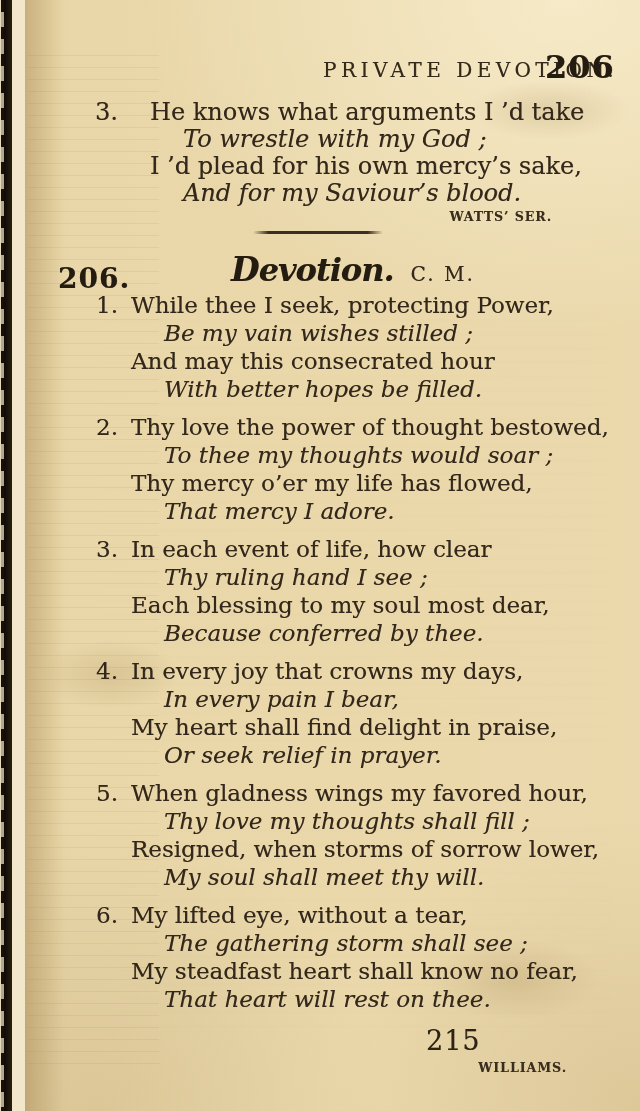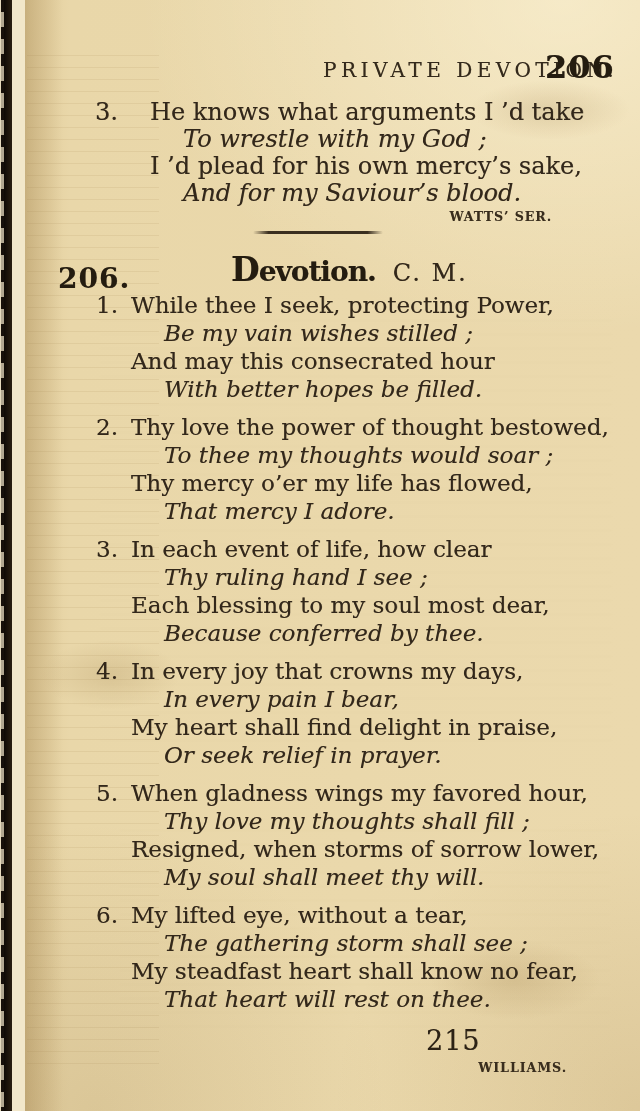--- a/index.html
+++ b/index.html
@@ -55,23 +55,23 @@
   .attr-watts{position:absolute;top:209px;right:88px;}
   .attr-williams{position:absolute;top:1036px;right:73px;margin-top:24px;}
 
   .rule{position:absolute;top:231px;left:253px;width:130px;height:3px;border-radius:2px;
     background:linear-gradient(90deg, transparent, #3a2f20 12%, #3a2f20 88%, transparent);}
 
   
   .hymn-head{position:absolute;top:250px;left:0;right:0;height:36px;}
   .hymn-num{position:absolute;left:58px;top:12px;font-size:28px;font-weight:bold;letter-spacing:1px;color:#241c10;}
   .hymn-title-group{position:absolute;left:231px;top:0;display:flex;gap:17px;align-items:baseline;}
-  .hymn-title{display:inline-block;font-weight:bold;font-size:28px;letter-spacing:-1px;color:#241c10;}
+  .hymn-title{display:inline-block;font-weight:bold;font-size:32px;letter-spacing:-1px;color:#241c10;font-style:italic;}
   .hymn-title::first-letter{font-size:33px;}
-  .hymn-meter{font-size:24px;letter-spacing:2px;}
+  .hymn-meter{font-size:20px;letter-spacing:2px;}
 
   
   .verses{position:absolute;top:291px;left:0;right:0;font-size:23px;line-height:28px;}
   .verse{position:relative;padding-left:131px;margin-bottom:10px;}
   .verse .num{position:absolute;left:70px;width:48px;text-align:right;}
   .verse .ind{padding-left:33px;font-style:italic;}
 
   .folio{position:absolute;top:1025px;left:426px;font-size:27px;letter-spacing:1px;color:#2c2215;}
 </style>
 </head>

